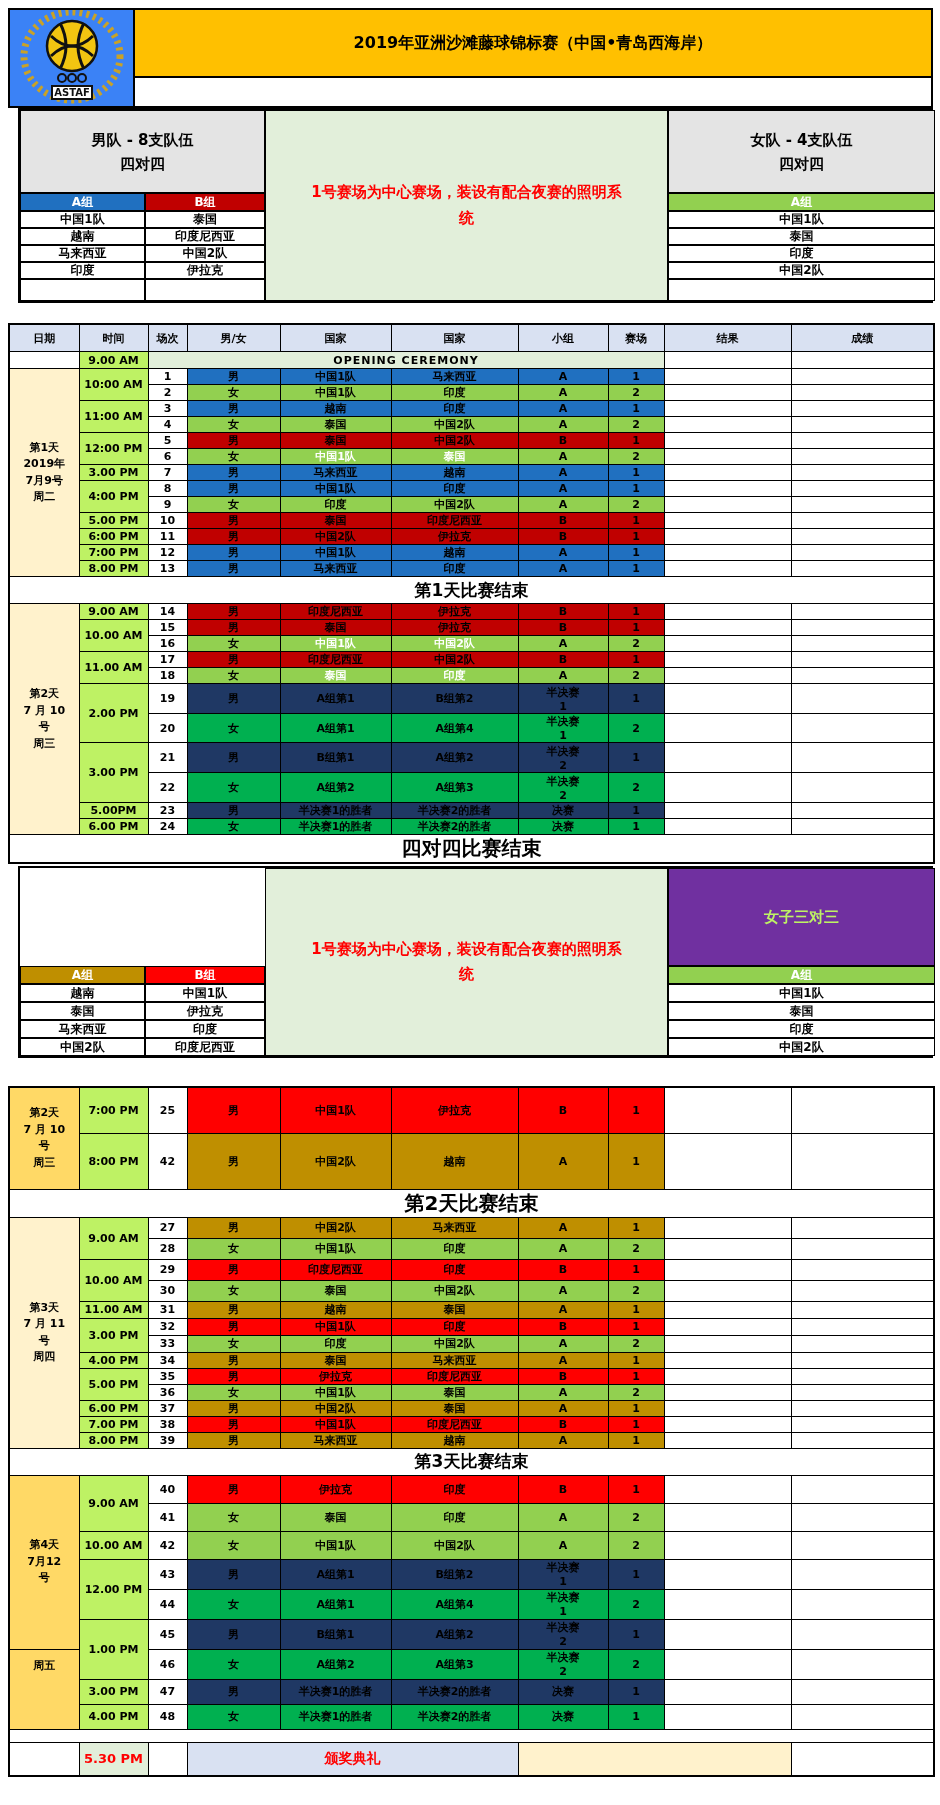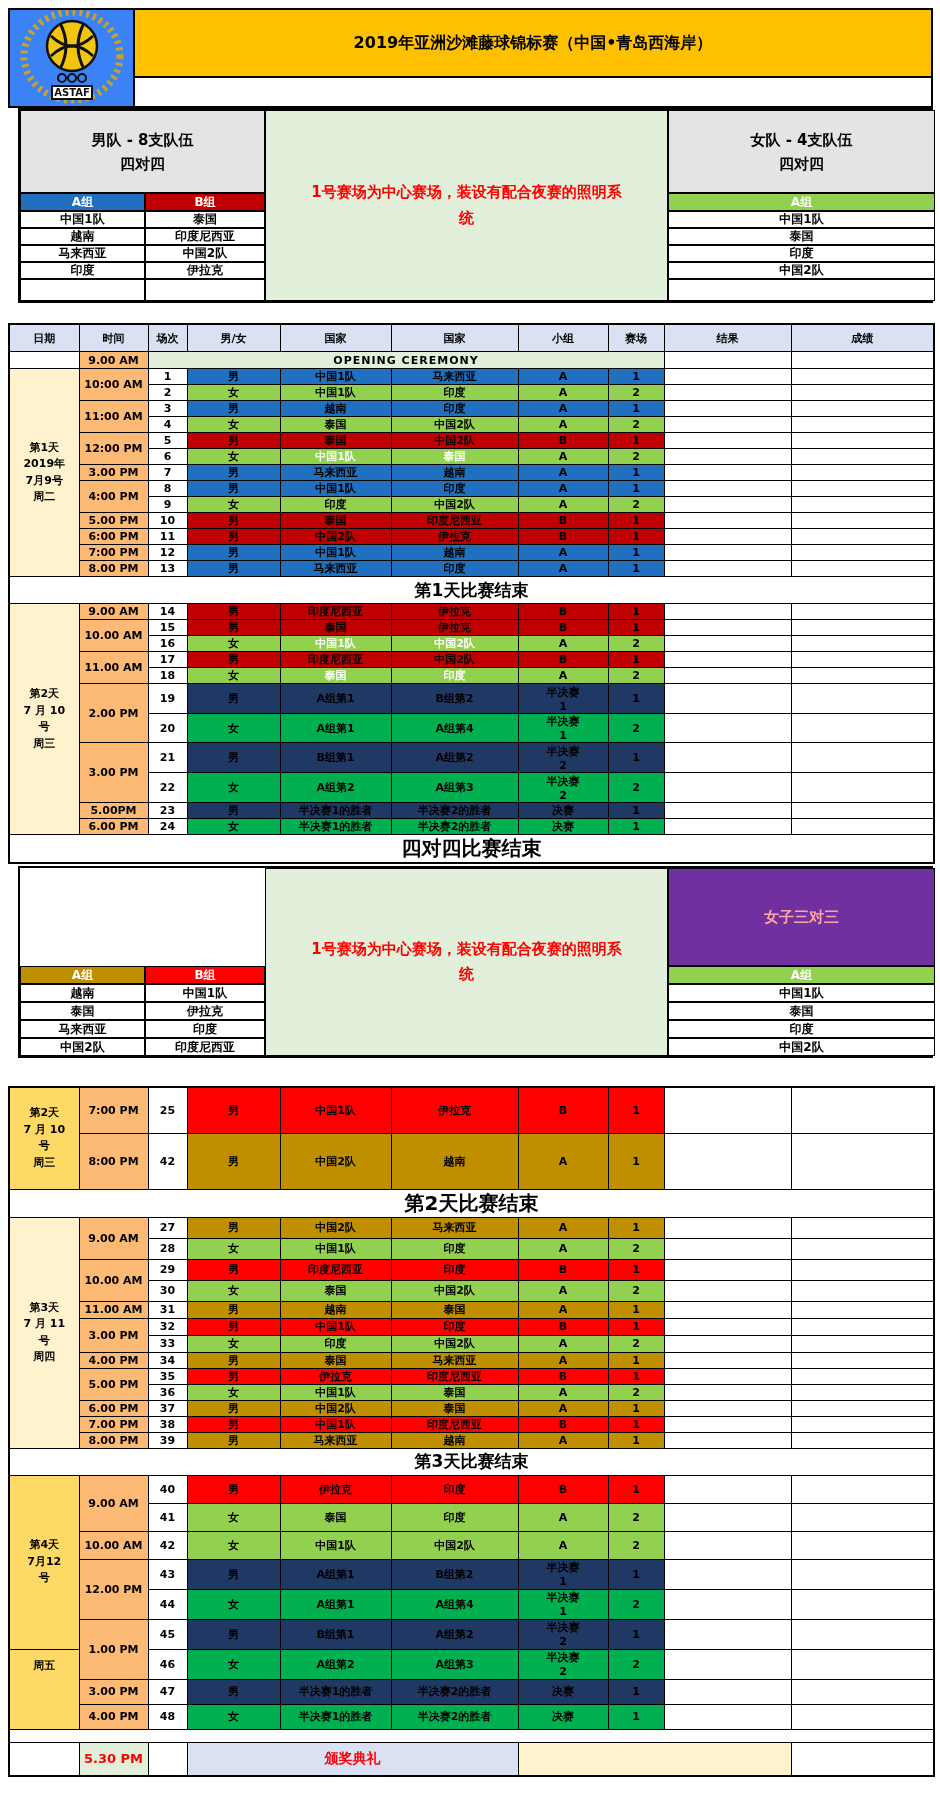--- a/index.html
+++ b/index.html
@@ -19,21 +19,21 @@
   .gtitle{font-size:15px;line-height:1.6;white-space:pre-line;}
   .gnote{color:#FF0000;font-size:15px;line-height:1.7;padding:0 40px;}
   .ghead{color:#fff;font-size:12px;}
   .gteam{background:#fff;}
 
   
   table.sched{border-collapse:collapse;table-layout:fixed;width:925px;margin-left:8px;border:2px solid #000;}
   table.sched td{border:1px solid #000;text-align:center;vertical-align:middle;font-weight:bold;font-size:11px;padding:0;overflow:hidden;color:#000;}
   td.hdr{background:#D9E1F2;color:#2E75B6;font-size:13px;height:26px;border:2px solid #000;}
   td.datec{background:#FFF2CC;font-size:15px;line-height:1.5;white-space:pre-line;vertical-align:middle;}
-  td.timec{background:#fdba74;font-size:12px;}
+  td.timec{background:#bef264;font-size:12px;}
   td.noc{background:#fff;font-size:12px;}
   td.resc{background:#fff;}
   td.divider{background:#fff;height:26px;font-size:17px;}
   .div-blue{color:#2E75B6;}
   .div-black{color:#000;}
   td.open{background:#E2EFDA;font-size:14px;letter-spacing:1px;}
 
   .s-blue{background:#2070C0;color:#000;}
   .s-green{background:#92D050;color:#000;}
   .s-darkred{background:#C00000;color:#fff;}
@@ -399,21 +399,21 @@
           <tr>
             <td class="divider div-blue" colspan="10" style="font-size: 20px;">四对四比赛结束</td>
           </tr>
         </tbody>
       </table>
     </div>
 
 <div id="gsec2" style="margin-top:2px;">
       <div class="gsec" style="grid-template-columns: 125px 120px 403px 267px; grid-template-rows: 98px 18px 18px 18px 18px 18px;">
         <div class="gcell gnote" style="grid-area: 1 / 3 / 7; background: rgb(226, 239, 218);">1号赛场为中心赛场，装设有配合夜赛的照明系统</div>
-        <div class="gcell gtitle" style="grid-area: 1 / 4; background: rgb(112, 48, 160); color: #fca5a5;">女子三对三</div>
+        <div class="gcell gtitle" style="grid-area: 1 / 4; background: rgb(112, 48, 160); color: #bef264;">女子三对三</div>
         <div class="gcell ghead" style="grid-area: 2 / 1; background: rgb(191, 143, 0);">A组</div>
         <div class="gcell gteam" style="grid-area: 3 / 1;">越南</div>
         <div class="gcell gteam" style="grid-area: 4 / 1;">泰国</div>
         <div class="gcell gteam" style="grid-area: 5 / 1;">马来西亚</div>
         <div class="gcell gteam" style="grid-area: 6 / 1;">中国2队</div>
         <div class="gcell ghead" style="grid-area: 2 / 2; background: rgb(255, 0, 0);">B组</div>
         <div class="gcell gteam" style="grid-area: 3 / 2;">中国1队</div>
         <div class="gcell gteam" style="grid-area: 4 / 2;">伊拉克</div>
         <div class="gcell gteam" style="grid-area: 5 / 2;">印度</div>
         <div class="gcell gteam" style="grid-area: 6 / 2;">印度尼西亚</div>

